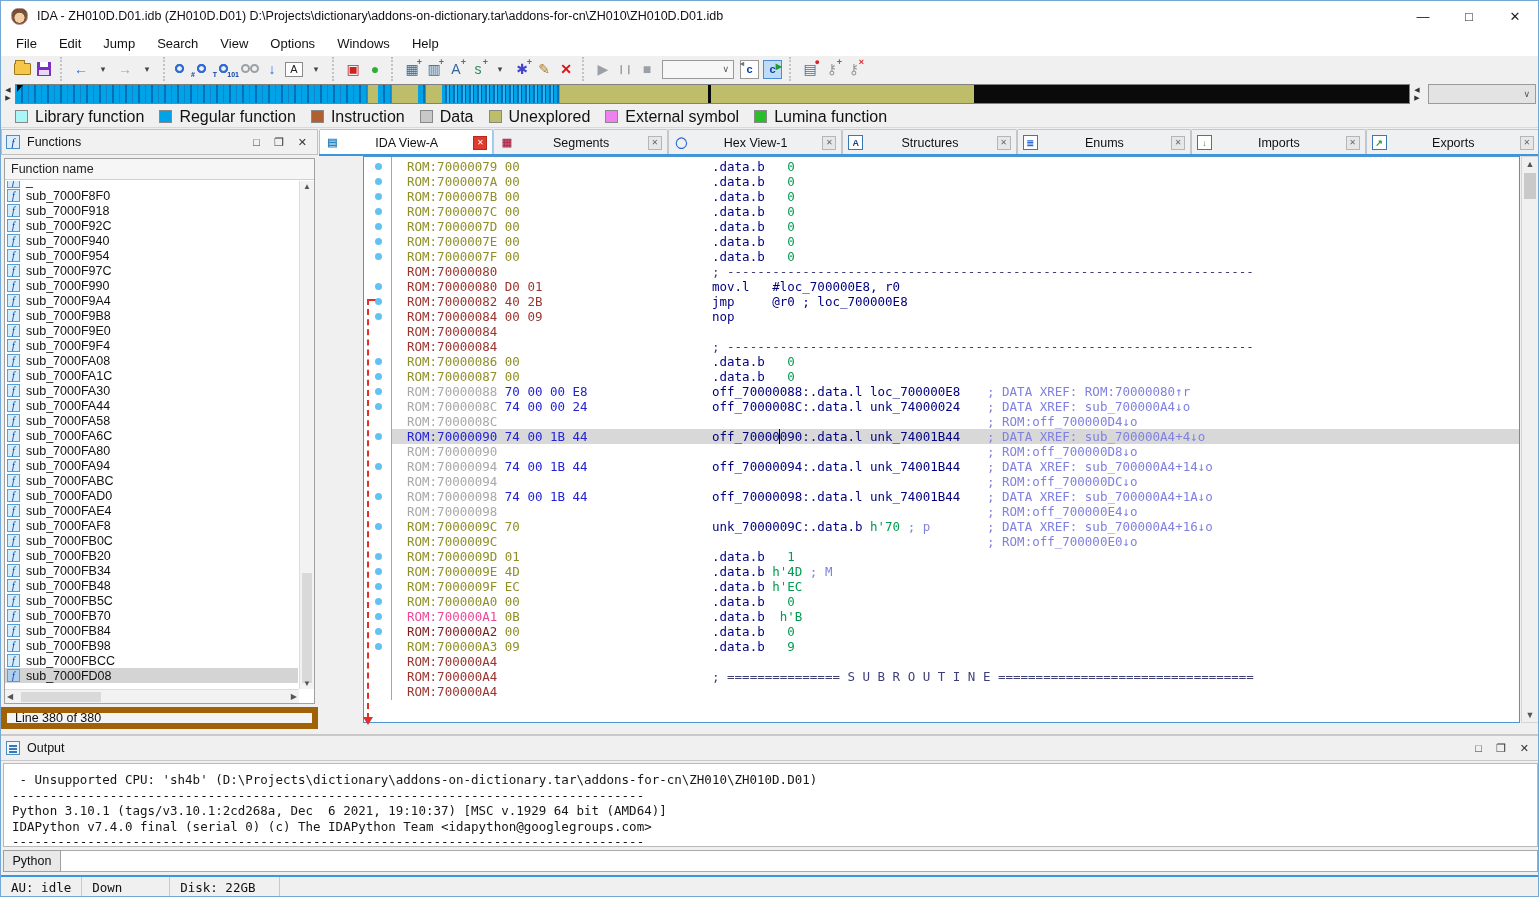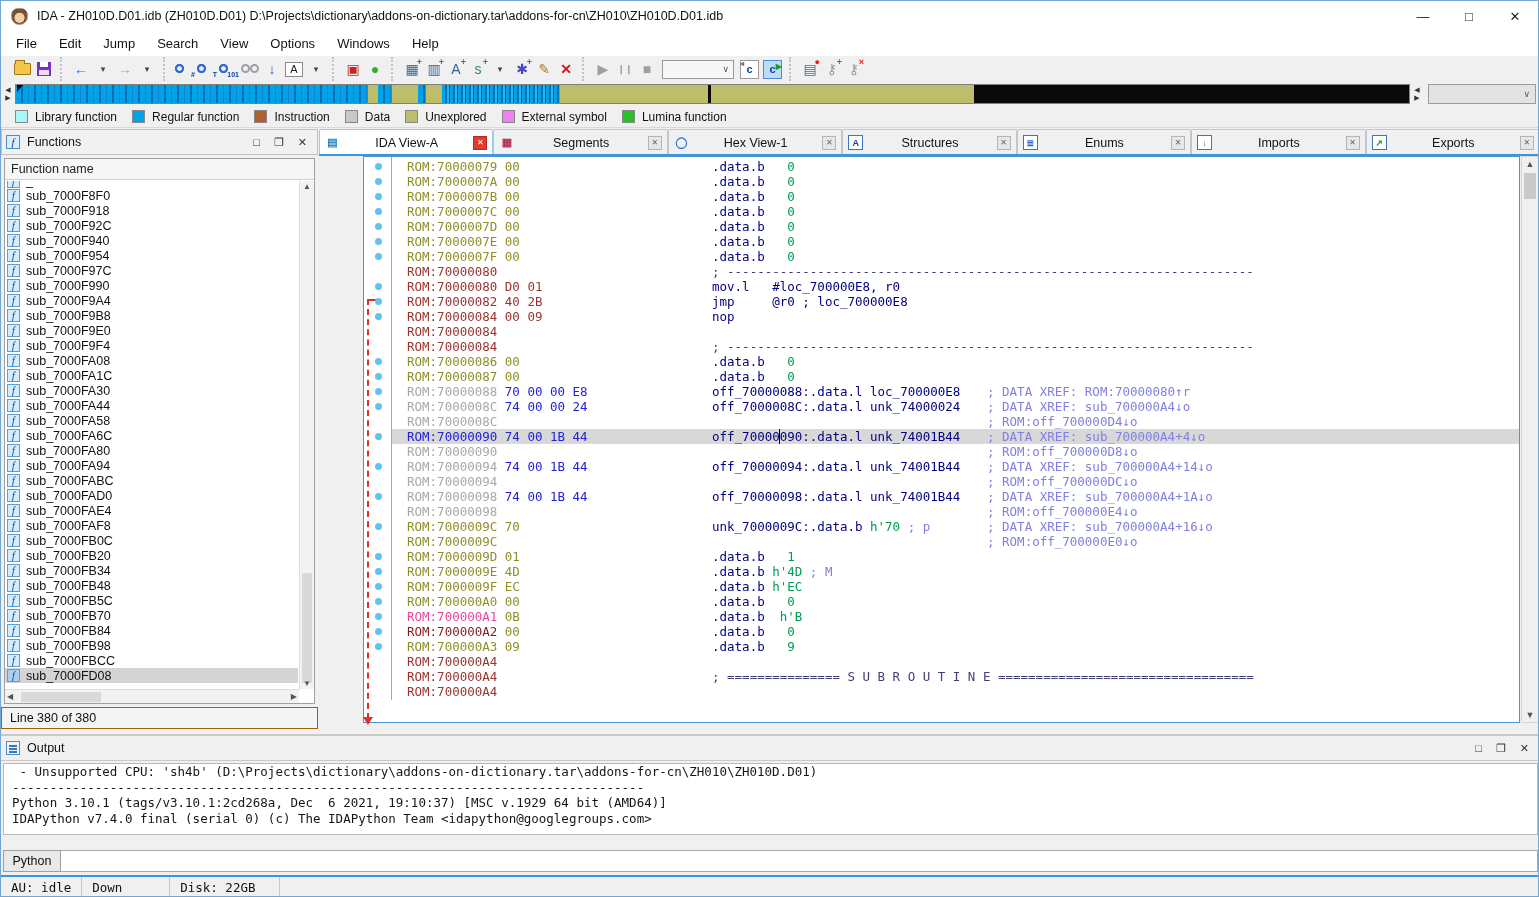--- a/index.html
+++ b/index.html
@@ -47,21 +47,21 @@
   #band .seg { height:100%; }
   .seg.stripes { background:repeating-linear-gradient(90deg,#00a2e8 0 5px,#0070b4 5px 7px,#00a2e8 7px 12px,#0a86cc 12px 13px); }
   .seg.stripes2 { background:repeating-linear-gradient(90deg,#00a2e8 0 3px,#0070b4 3px 5px,#28b4ee 5px 7px,#005a94 7px 8px); }
   .seg.olive { background:#bdbd6a; }
   .seg.black { background:#0a0a0a; }
   #band-ptr { position:absolute; left:1px; top:0; width:0; height:0; border-left:6px solid #000; border-bottom:7px solid transparent; }
   #band-dd { width:108px; height:20px; border:1px solid #9a9a9a; background:#e3e3e3; margin:0 2px 0 4px; display:flex; align-items:center; justify-content:flex-end; padding-right:5px; color:#555; font-size:9px; }
   
   #legend { position:absolute; left:0; top:105px; width:100%; height:22px; display:flex; align-items:center; padding-left:14px; gap:7px; border-bottom:1px solid #d9d9d9; }
   .chip { width:13px; height:13px; border:1px solid #888; }
-  .leg-label { margin-right:8px; font-size:12px; color:#111; }
+  .leg-label { margin-right:8px; font-size:16px; color:#111; }
   
   #fnpanel { position:absolute; left:0; top:128px; width:317px; height:598px; }
   .panel-title { height:26px; background:#f1f1f1; border:1px solid #c0c0c0; display:flex; align-items:center; padding:0 4px; }
   .pt-icon { width:14px; height:14px; border:1px solid #4c8fc4; background:#dceefb; color:#0a3fa8; font-style:italic; font-family:"Liberation Serif",serif; font-size:11px; display:flex; align-items:center; justify-content:center; margin-right:7px; }
   .pt-label { font-size:12.5px; color:#111; }
   .pt-btns { margin-left:auto; display:flex; gap:14px; padding-right:6px; color:#333; font-size:11px; }
   #fnbox { position:absolute; left:3px; top:29px; width:311px; height:546px; background:#fff; border:1px solid #a0a0a0; overflow:hidden; }
   #fnheader { height:21px; border-bottom:1px solid #d0d0d0; background:#f6f6f6; display:flex; align-items:center; padding-left:6px; color:#222; }
   #fn-list { position:absolute; left:0; top:22px; width:293px; bottom:14px; overflow:hidden; }
   .fn-row { height:15px; display:flex; align-items:center; padding-left:2px; }
@@ -71,21 +71,21 @@
   .fn-row.sel .f-ico { background:#aed0ec; }
   .fn-label { font-size:12.5px; color:#111; white-space:pre; }
   #fn-vsb { position:absolute; right:0; top:22px; width:15px; bottom:14px; background:#f2f2f2; border-left:1px solid #ddd; }
   #fn-vsb .up { position:absolute; top:1px; left:0; width:100%; text-align:center; font-size:8px; color:#555; }
   #fn-vsb .dn { position:absolute; bottom:1px; left:0; width:100%; text-align:center; font-size:8px; color:#555; }
   #fn-vsb .thumb { position:absolute; left:2px; right:2px; top:392px; height:110px; background:#d9d9d9; }
   #fn-hsb { position:absolute; left:0; bottom:0; height:14px; right:15px; background:#f2f2f2; border-top:1px solid #ddd; }
   #fn-hsb .lt { position:absolute; left:2px; top:2px; font-size:8px; color:#555; }
   #fn-hsb .rt { position:absolute; right:2px; top:2px; font-size:8px; color:#555; }
   #fn-hsb .thumb { position:absolute; left:16px; top:2px; width:80px; height:10px; background:#d9d9d9; }
-  #fn-status { position:absolute; left:0; top:578px; width:317px; height:22px; border:1px solid #a16207; background:#f4f4f4; display:flex; align-items:center; padding-left:8px; color:#111; font-size:12.5px; }
+  #fn-status { position:absolute; left:0; top:578px; width:317px; height:22px; border:6px solid #a16207; background:#f4f4f4; display:flex; align-items:center; padding-left:8px; color:#111; font-size:12.5px; }
   
   #tabs { position:absolute; left:318px; top:128px; width:1221px; height:26px; display:flex; }
   .tab { width:174.5px; height:26px; border:1px solid #c6c6c6; border-bottom:none; background:#eef0f2; display:flex; align-items:center; padding:0 5px; border-radius:2px 2px 0 0; }
   .tab.active { background:#fff; border-color:#9ec7e8; }
   .tab .t-ico { width:15px; height:15px; display:flex; align-items:center; justify-content:center; font-size:11px; font-weight:bold; flex:none; }
   .tab .t-ico.boxed { border:1px solid #3a77b5; background:#fff; font-size:9px; }
   .tab .t-label { flex:1; text-align:center; font-size:12.5px; color:#111; }
   .tab .t-close { width:14px; height:14px; border:1px solid #b5b5b5; background:#e7e7e7; color:#666; font-size:8px; display:flex; align-items:center; justify-content:center; flex:none; }
   .tab .t-close.red { background:#e23b2e; border-color:#b52a20; color:#fff; }
   #tab-accent { position:absolute; left:318px; top:153px; width:1221px; height:2px; background:#3a96dd; }
@@ -108,21 +108,21 @@
   
   #dis-vsb { position:absolute; left:1520px; top:155px; width:18px; height:567px; background:#f0f0f0; border:1px solid #d5d5d5; }
   #dis-vsb .up { position:absolute; top:2px; width:100%; text-align:center; font-size:9px; color:#555; }
   #dis-vsb .dn { position:absolute; bottom:2px; width:100%; text-align:center; font-size:9px; color:#555; }
   #dis-vsb .thumb { position:absolute; left:2px; right:2px; top:16px; height:26px; background:#c9c9c9; }
   
   #output { position:absolute; left:0; top:733px; width:1539px; height:141px; background:#f0f0f0; border-top:2px solid #c9c9c9; }
   #out-title { height:25px; border-bottom:1px solid #c9c9c9; display:flex; align-items:center; padding:0 5px; }
   .out-ico { width:14px; height:14px; border:1px solid #4c8fc4; background:#eef6fc; margin-right:7px; position:relative; }
   .out-ico:before { content:""; position:absolute; left:2px; top:3px; right:2px; height:1.5px; background:#3a77b5; box-shadow:0 3px 0 #3a77b5, 0 6px 0 #3a77b5; }
-  #out-body { position:absolute; left:2px; top:27px; right:2px; height:72px; background:#fff; border:1px solid #b9b9b9; padding:0 0 0 8px; overflow:hidden; }
+  #out-body { position:absolute; left:2px; top:27px; right:2px; height:84px; background:#fff; border:1px solid #b9b9b9; padding:8px 0 0 8px; overflow:hidden; }
   .out-ln { font-family:"DejaVu Sans Mono",monospace; font-size:12.5px; line-height:15.5px; white-space:pre; color:#161616; }
   #py-row { position:absolute; left:2px; top:113px; right:2px; height:23px; display:flex; align-items:center;justify-content:flex-end; }
   #py-btn { width:58px; height:22px; background:#e9e9e9; border:1px solid #9f9f9f; display:flex; align-items:center; justify-content:center; font-size:12.5px; color:#111; }
   #py-input { flex:1; height:22px; background:#fff; border:1px solid #a9a9a9; border-left:none; font-family:"DejaVu Sans Mono",monospace; font-size:12.5px; padding:0 4px; outline:none; }
   
   #appstatus { position:absolute; left:0; top:874px; width:100%; height:23px; background:#f0f0f0; border-top:2px solid #3a96dd; display:flex; align-items:center; font-family:"DejaVu Sans Mono",monospace; font-size:12.5px; color:#111; }
   #appstatus .seg { height:100%; display:flex; align-items:center; padding:0 10px; border-right:1px solid #c9c9c9; }
 </style>
 </head>
 <body>

